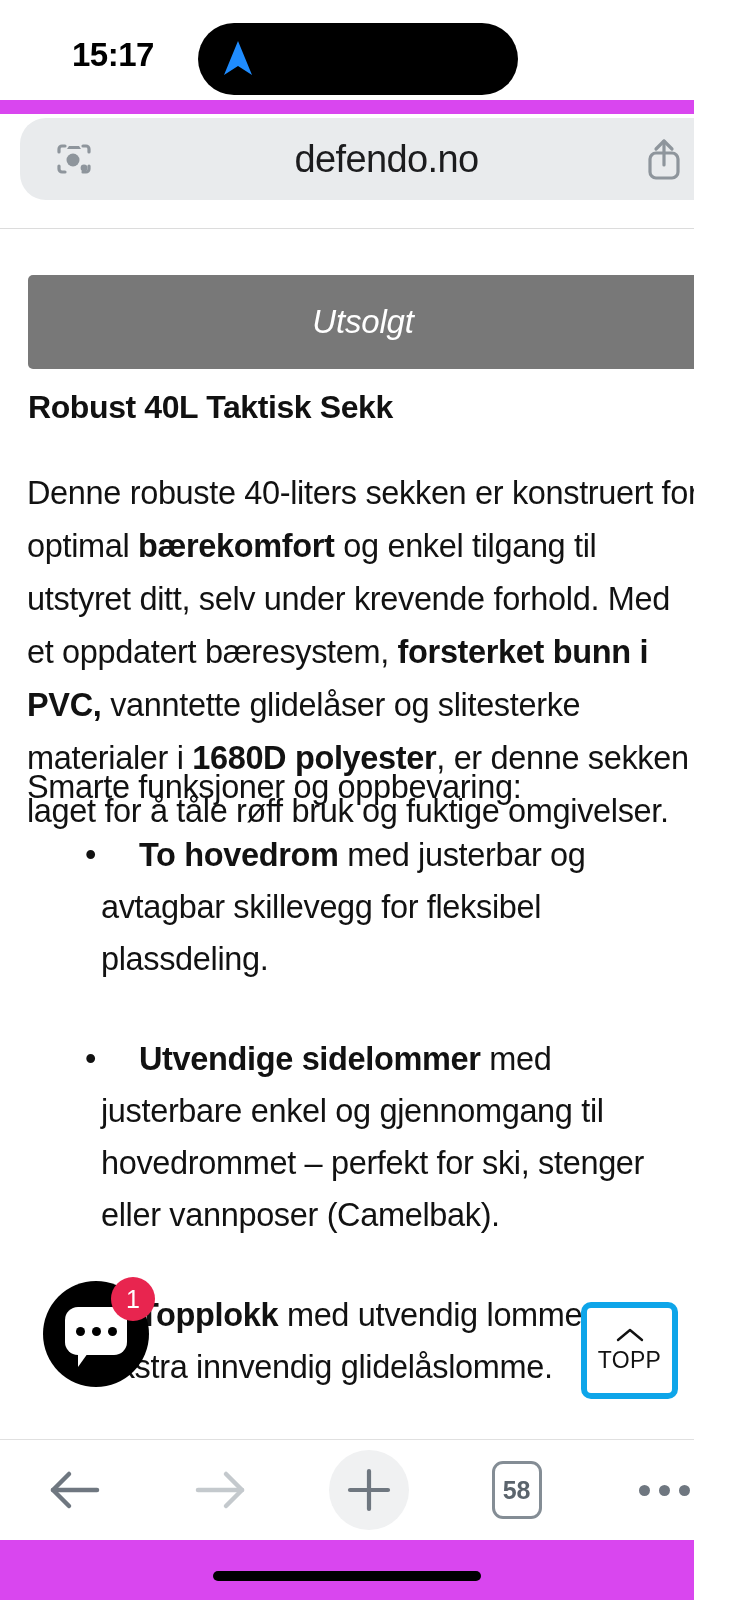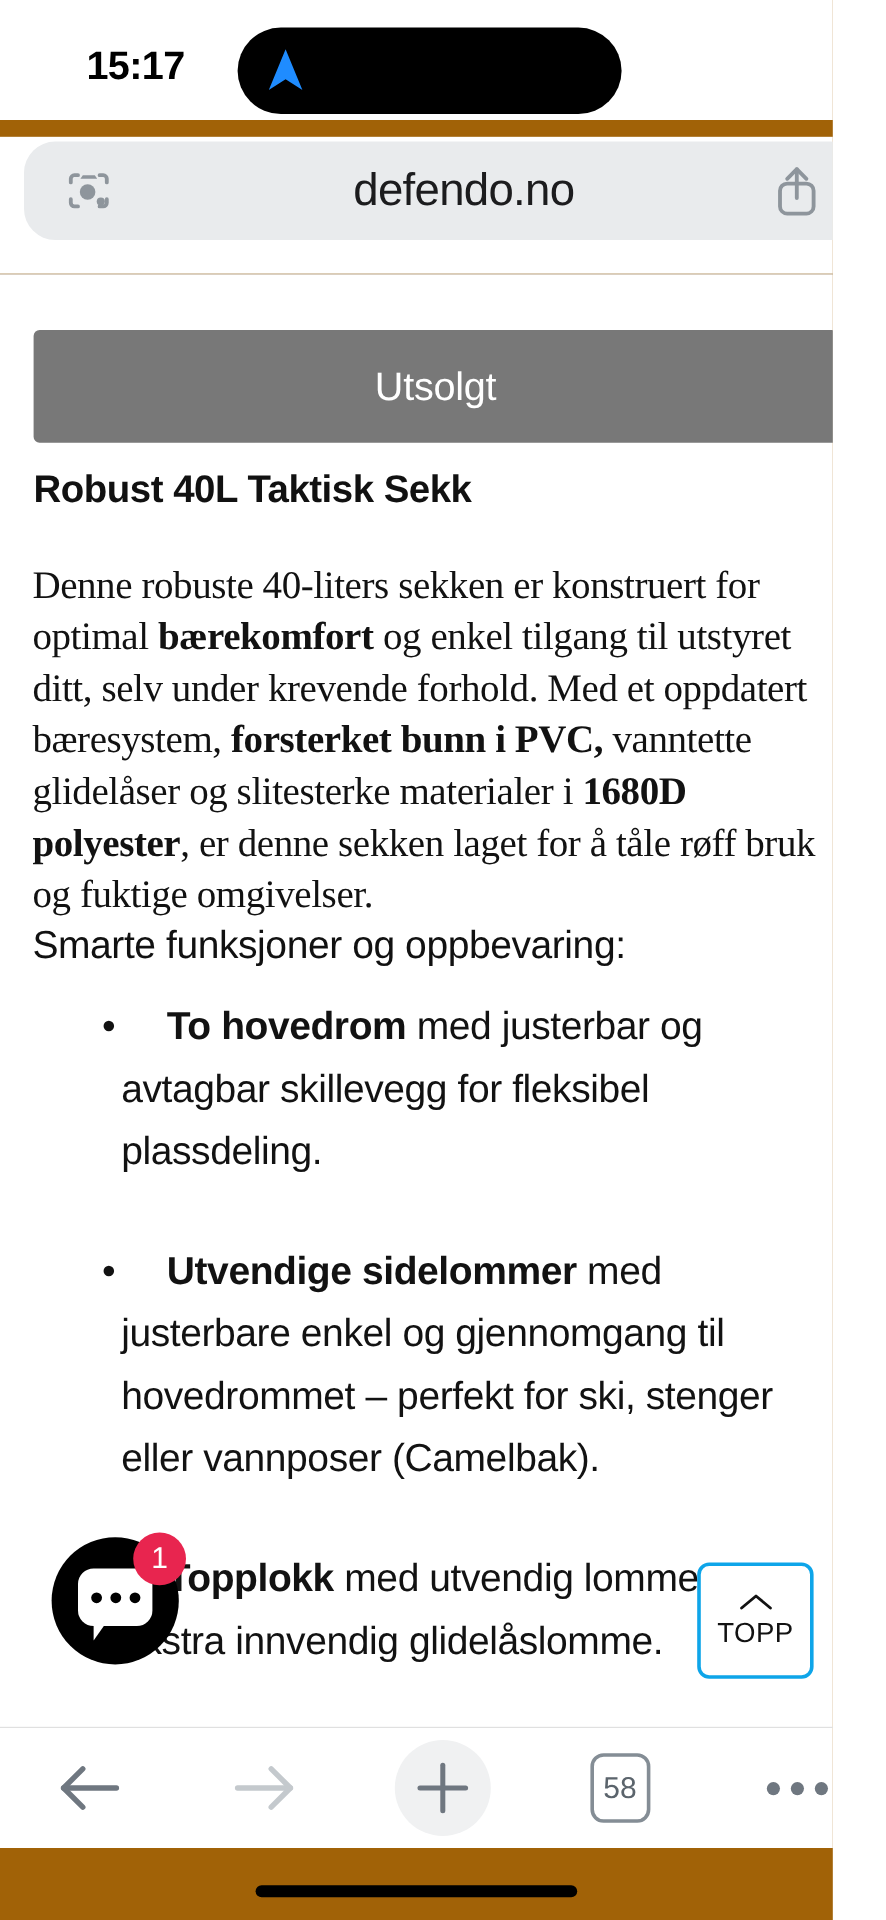--- a/index.html
+++ b/index.html
@@ -10,21 +10,21 @@
     overflow: hidden;
     background: #ffffff;
     font-family: "Liberation Sans", sans-serif;
     -webkit-font-smoothing: antialiased;
   }
 
   #phone {
     position: relative;
     width: 694px;
     height: 1600px;
-    background: #a16207;
+    background: #d946ef;
     overflow: hidden;
   }
 
   
   #status-bar {
     position: absolute;
     top: 0; left: 0;
     width: 738px;
     height: 100px;
     background: #ffffff;
@@ -183,42 +183,42 @@
     width: 670px;
     height: 94px;
     background: #787878;
     border-radius: 5px;
     color: #ffffff;
     font-size: 33px;
     display: flex;
     align-items: center;
     justify-content: center;
     letter-spacing: -0.2px;
+    font-style: italic;
   }
 
   #product-title {
     position: absolute;
     left: 28px;
     top: 160px;
     font-size: 32px;
     font-weight: bold;
     color: #111111;
     letter-spacing: -0.4px;
   }
 
   #intro-paragraph {
     position: absolute;
     left: 27px;
     top: 238px;
     width: 672px;
     font-size: 32.5px;
-    line-height: 43px;
+    line-height: 53px;
     color: #121212;
     letter-spacing: -0.35px;
-    font-family: Liberation Serif, serif;
   }
 
   #features-heading {
     position: absolute;
     left: 27px;
     top: 540px;
     font-size: 32.5px;
     font-weight: normal;
     color: #111111;
     letter-spacing: -0.35px;
@@ -325,21 +325,21 @@
     justify-content: center;
   }
 
   #top-button {
     position: absolute;
     right: 16px;
     top: 1302px;
     width: 97px;
     height: 97px;
     background: #ffffff;
-    border: 3px solid #0ea5e9;
+    border: 6px solid #0ea5e9;
     border-radius: 10px;
     display: flex;
     flex-direction: column;
     align-items: center;
     justify-content: center;
     gap: 4px;
   }
 
   #top-chevron {
     width: 28px;
@@ -362,20 +362,21 @@
   }
 
   #bottom-toolbar {
     position: absolute;
     bottom: 60px; left: 0;
     width: 738px;
     height: 100px;
     background: #ffffff;
     display: flex;
     align-items: flex-start;
+    font-weight: bold;
   }
 
   .tb-item {
     flex: 1;
     display: flex;
     align-items: center;
     justify-content: center;
     height: 100px;
   }
 

